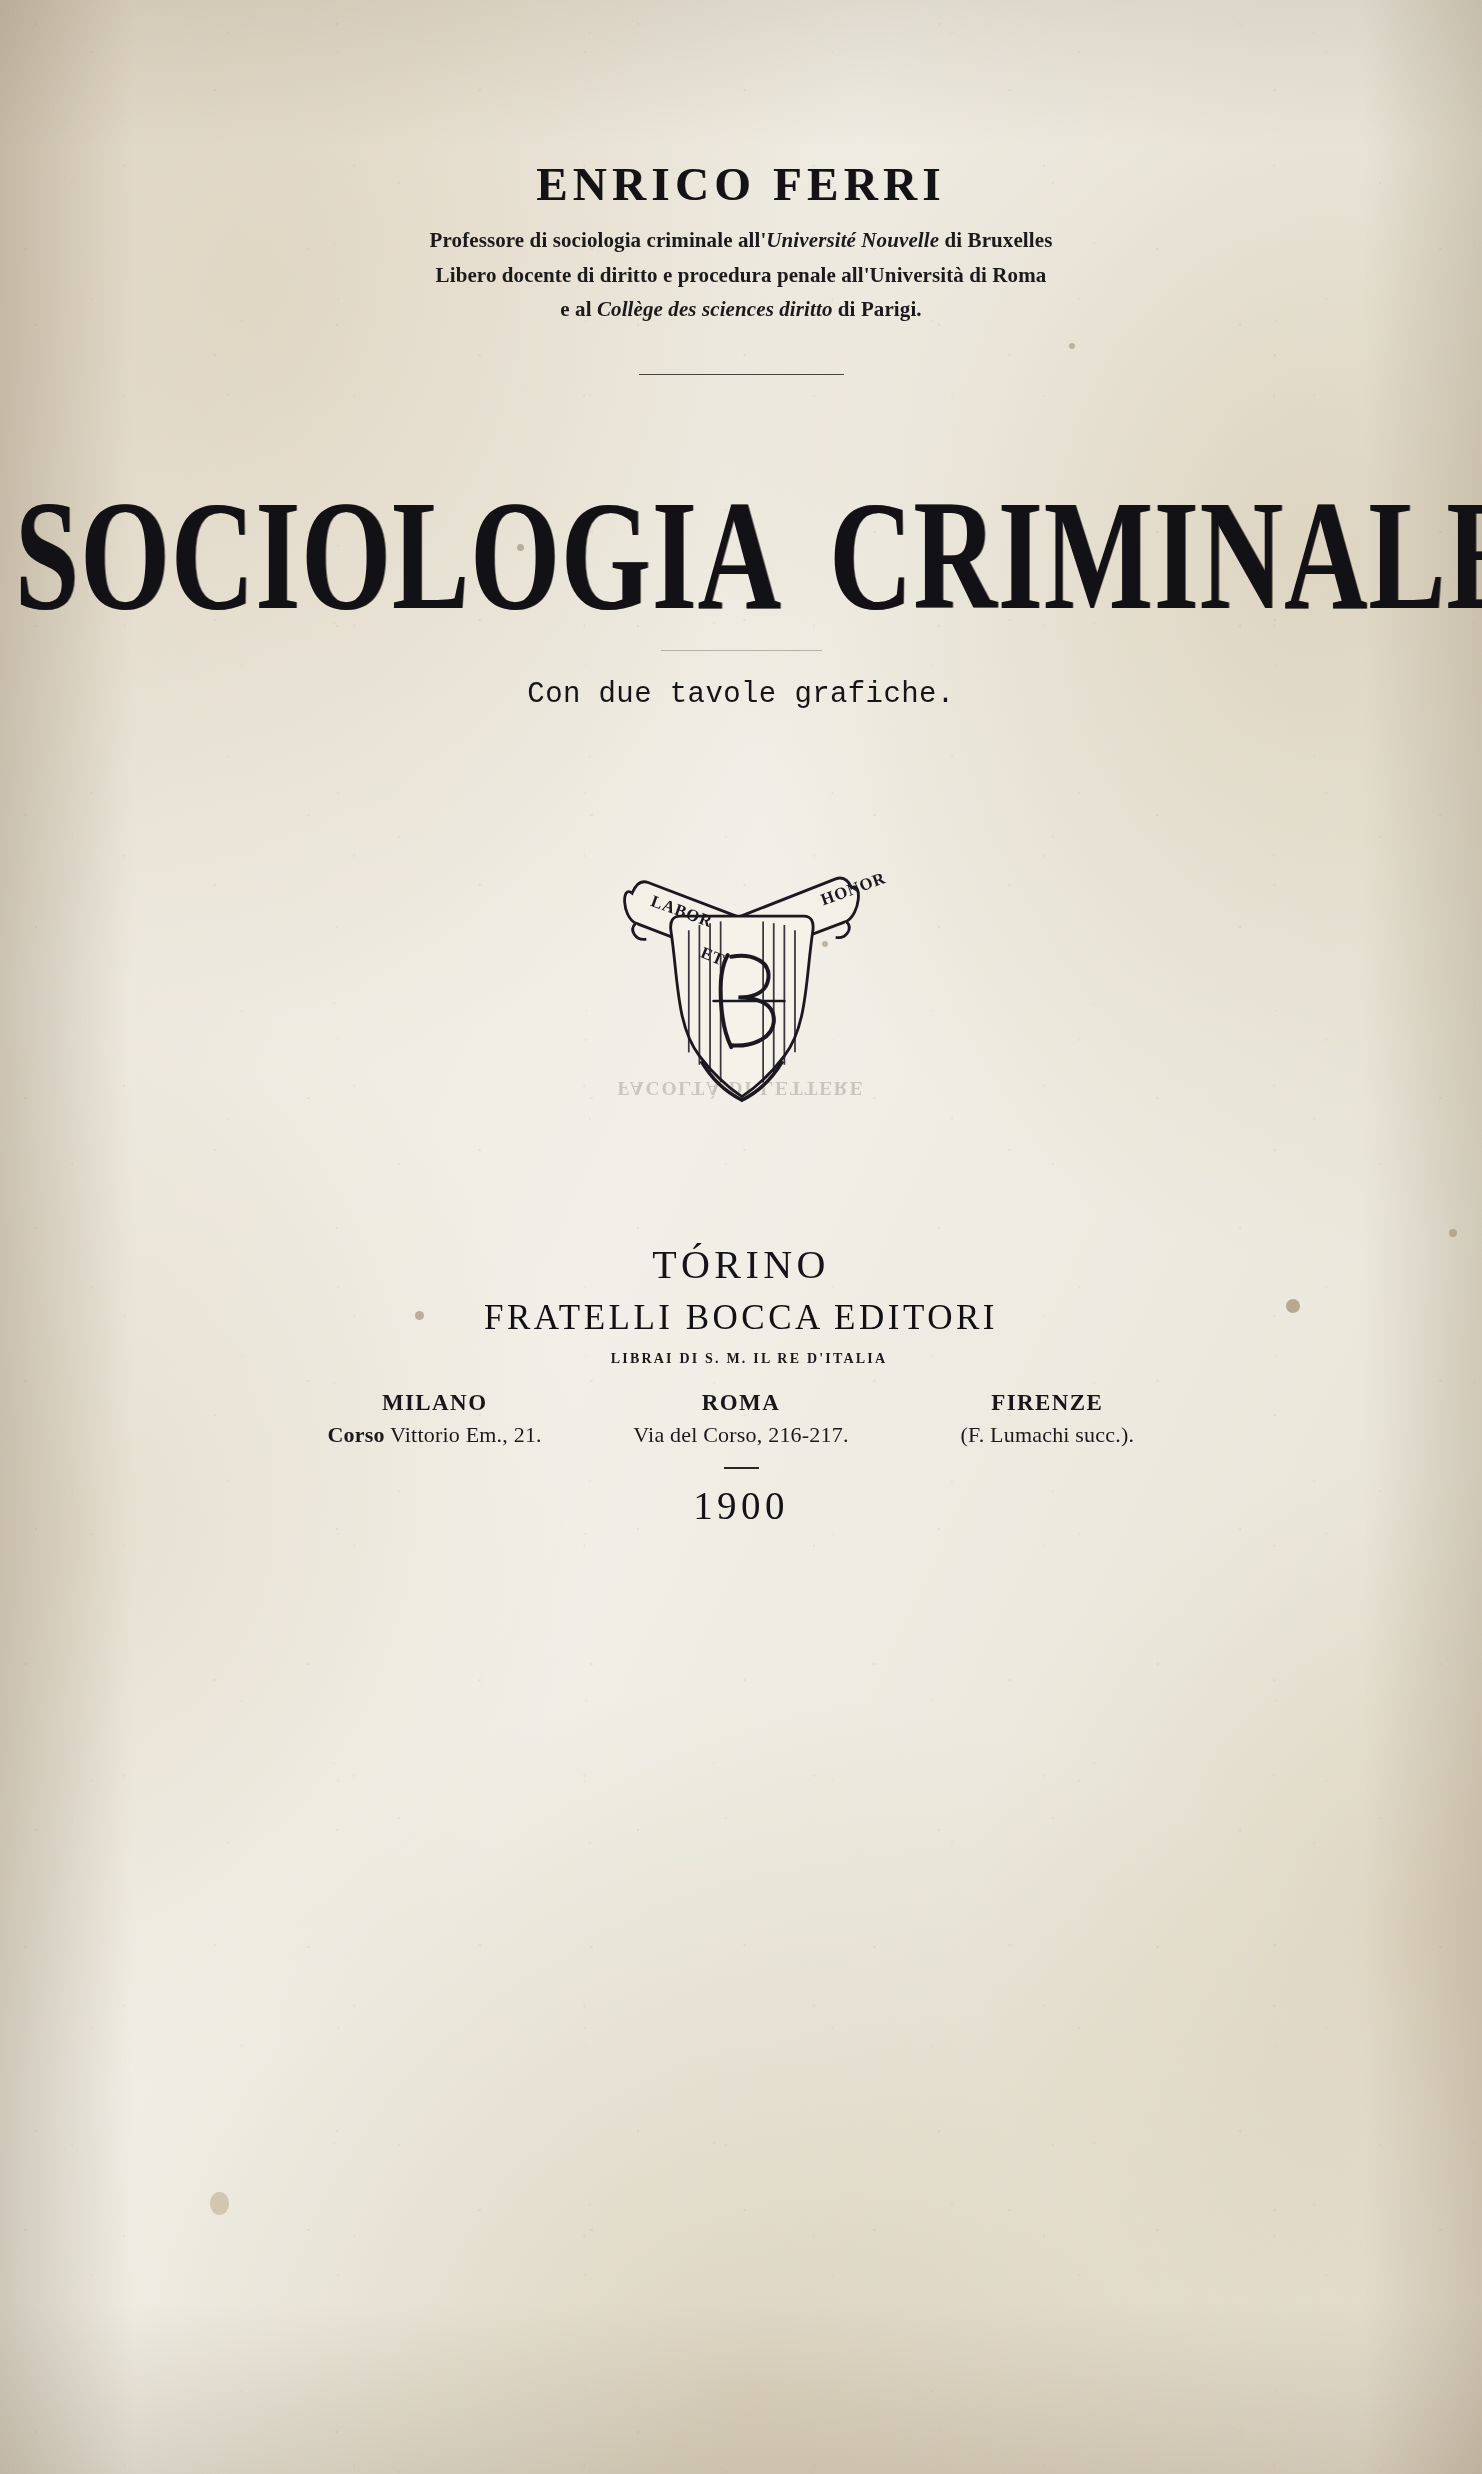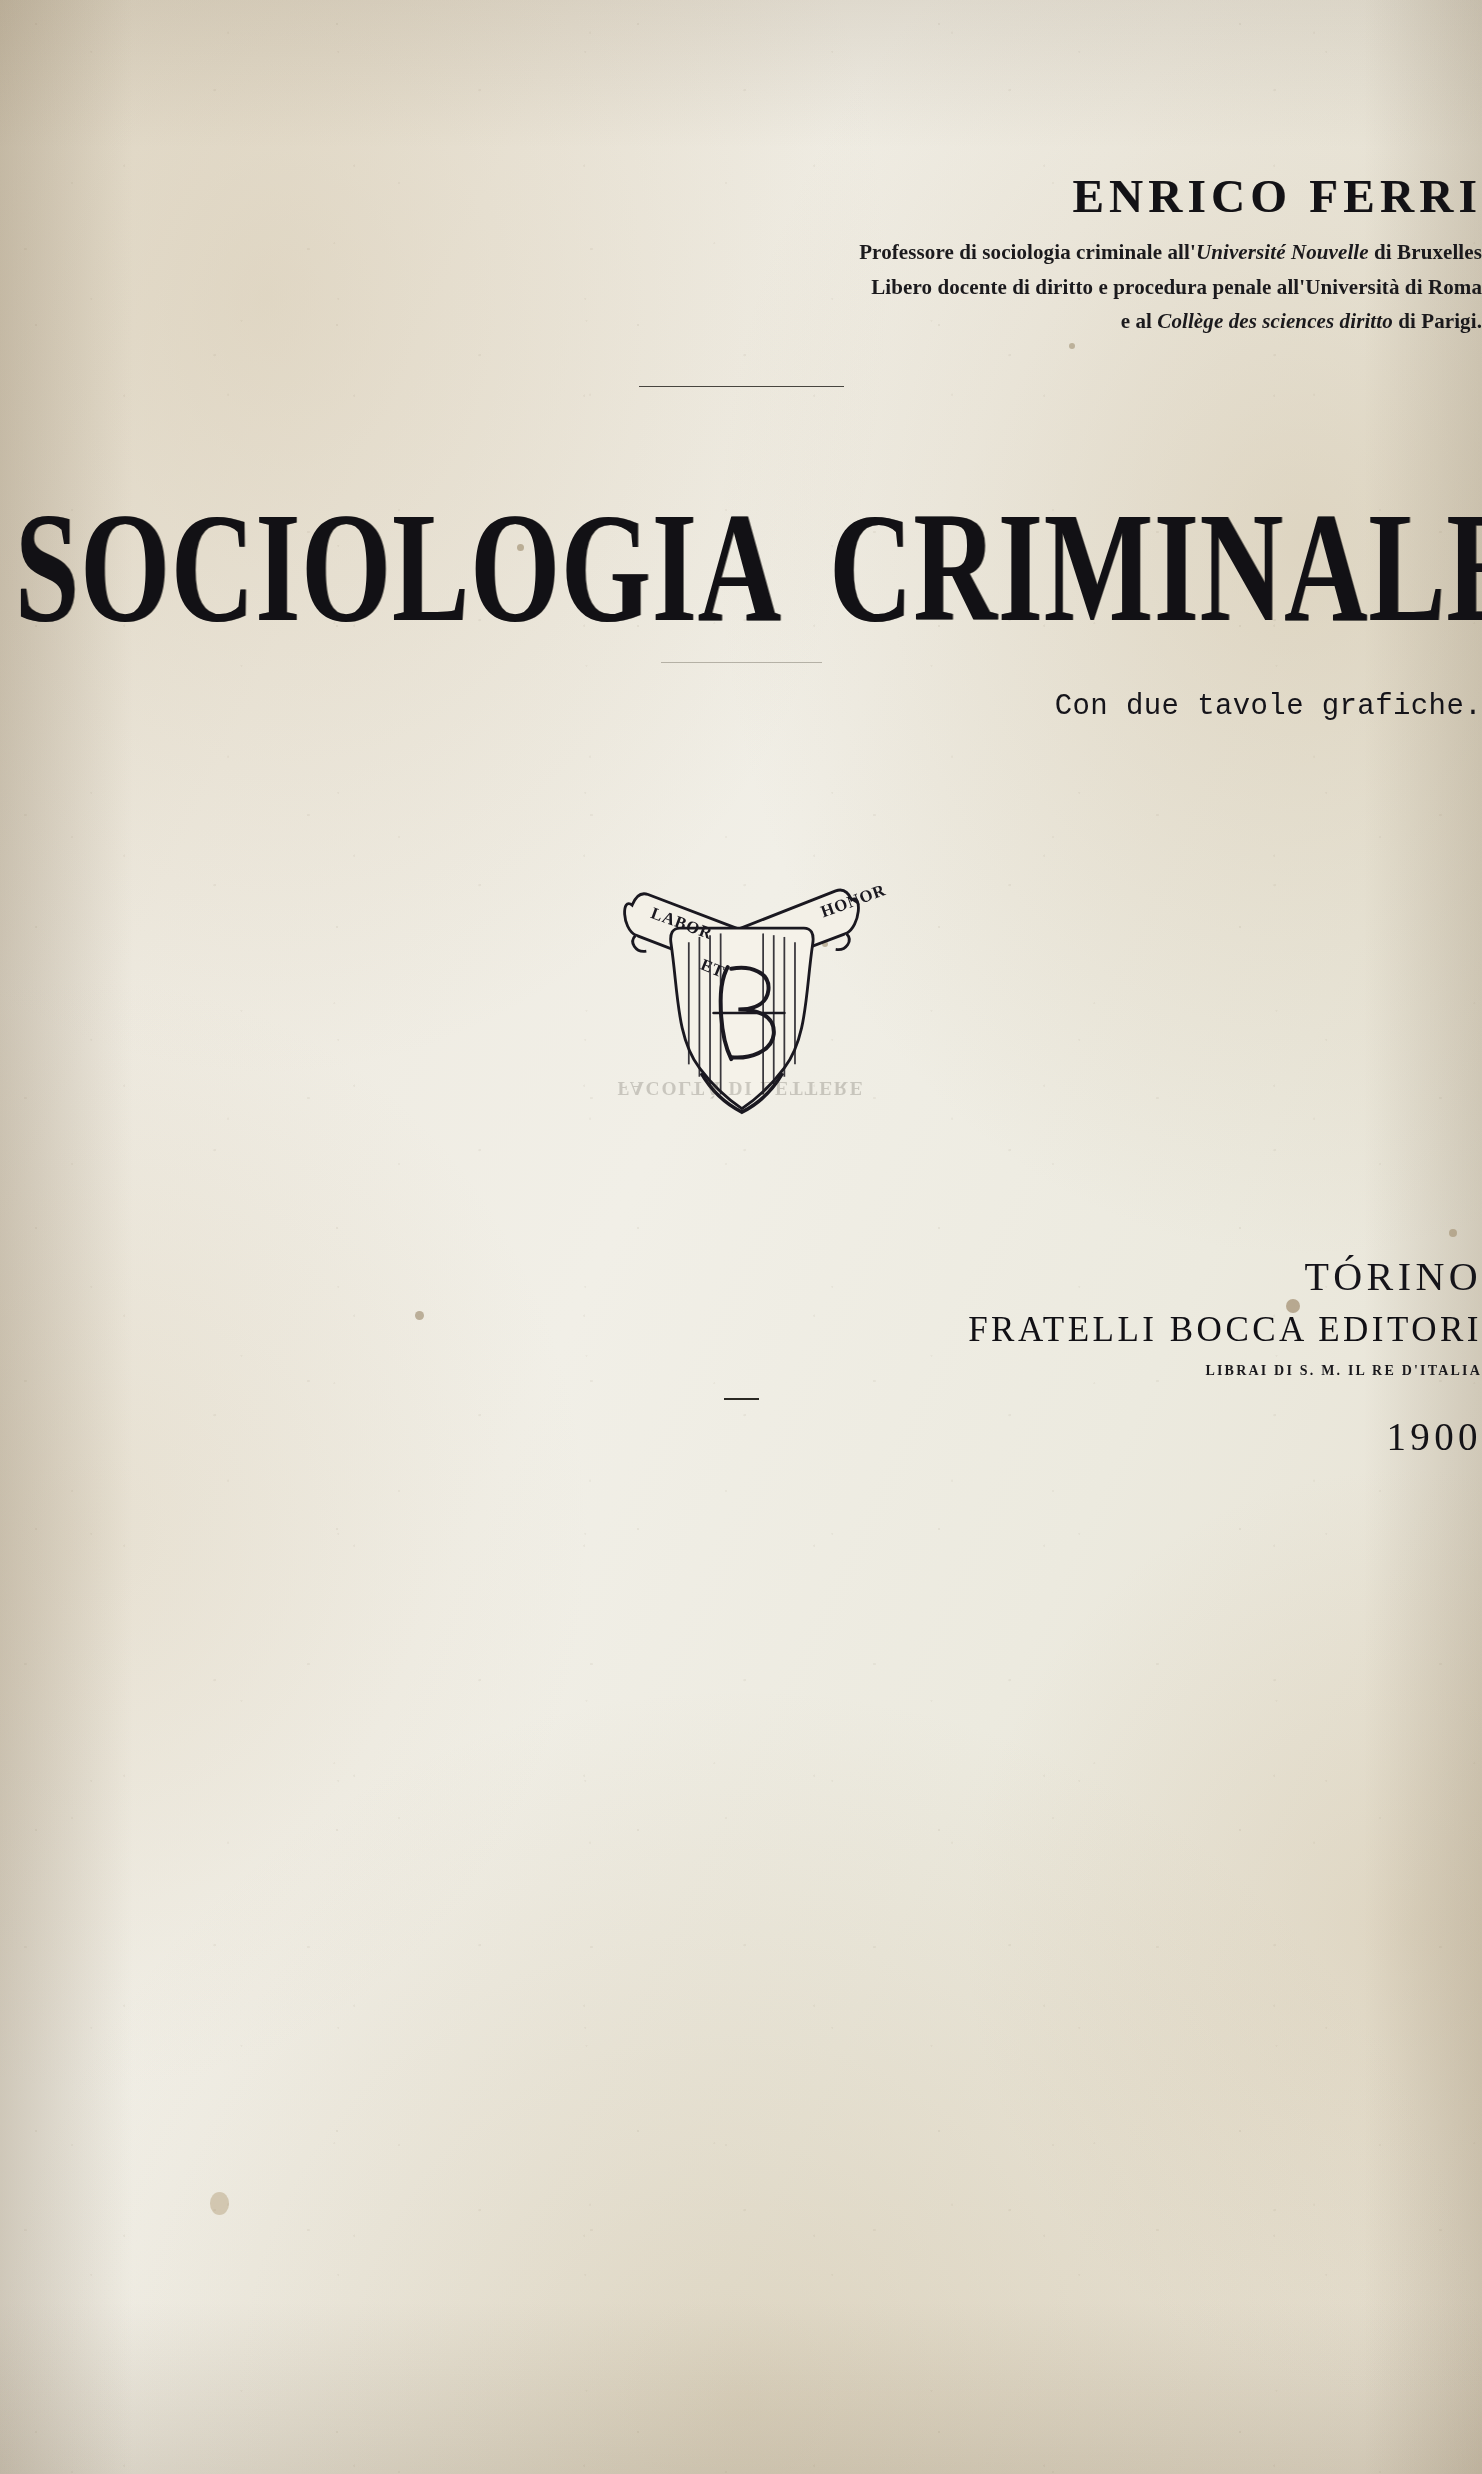--- a/index.html
+++ b/index.html
@@ -51,22 +51,22 @@
       linear-gradient(to top, rgba(120,100,70,0.18), rgba(120,100,70,0.0) 7%);
   }
   .spot {
     position: absolute;
     border-radius: 50%;
     pointer-events: none;
   }
 
   .content {
     position: absolute;
-    left: 0; right: 0; top: 12px;
-    text-align: right;
+    left: 0; right: 0; top: 0;
+    text-align: center;
   }
 
   .author {
     margin-top: 157px;
     font-family: "Liberation Serif", serif;
     font-weight: bold;
     font-size: 47px;
     letter-spacing: 5.3px;
     color: #131216;
     text-shadow: 0.5px 0.4px 0 rgba(25,22,18,0.45);
@@ -279,20 +279,34 @@
           <text transform="translate(258,92) rotate(-20)">HONOR</text>
         </g>
       </svg>
     </div>
 
     <div class="imprint">
       <div class="city">TÓRINO</div>
       <div class="publisher">FRATELLI BOCCA EDITORI</div>
       <div class="librai">LIBRAI DI S. M. IL RE D'ITALIA</div>
 
+      <div class="branches">
+        <div class="branch">
+          <div class="bcity">MILANO</div>
+          <div class="baddr"><b>Corso</b><span> Vittorio Em., 21.</span></div>
+        </div>
+        <div class="branch">
+          <div class="bcity">ROMA</div>
+          <div class="baddr"><span>Via del Corso, 216-217.</span></div>
+        </div>
+        <div class="branch">
+          <div class="bcity">FIRENZE</div>
+          <div class="baddr"><span>(F. Lumachi succ.).</span></div>
+        </div>
+      </div>
 
       <div class="rule-tiny"></div>
       <div class="year">1900</div>
     </div>
 
   </div>
 
   <div class="ghost">FACOLTÀ DI LETTERE</div>
 
 </div>

